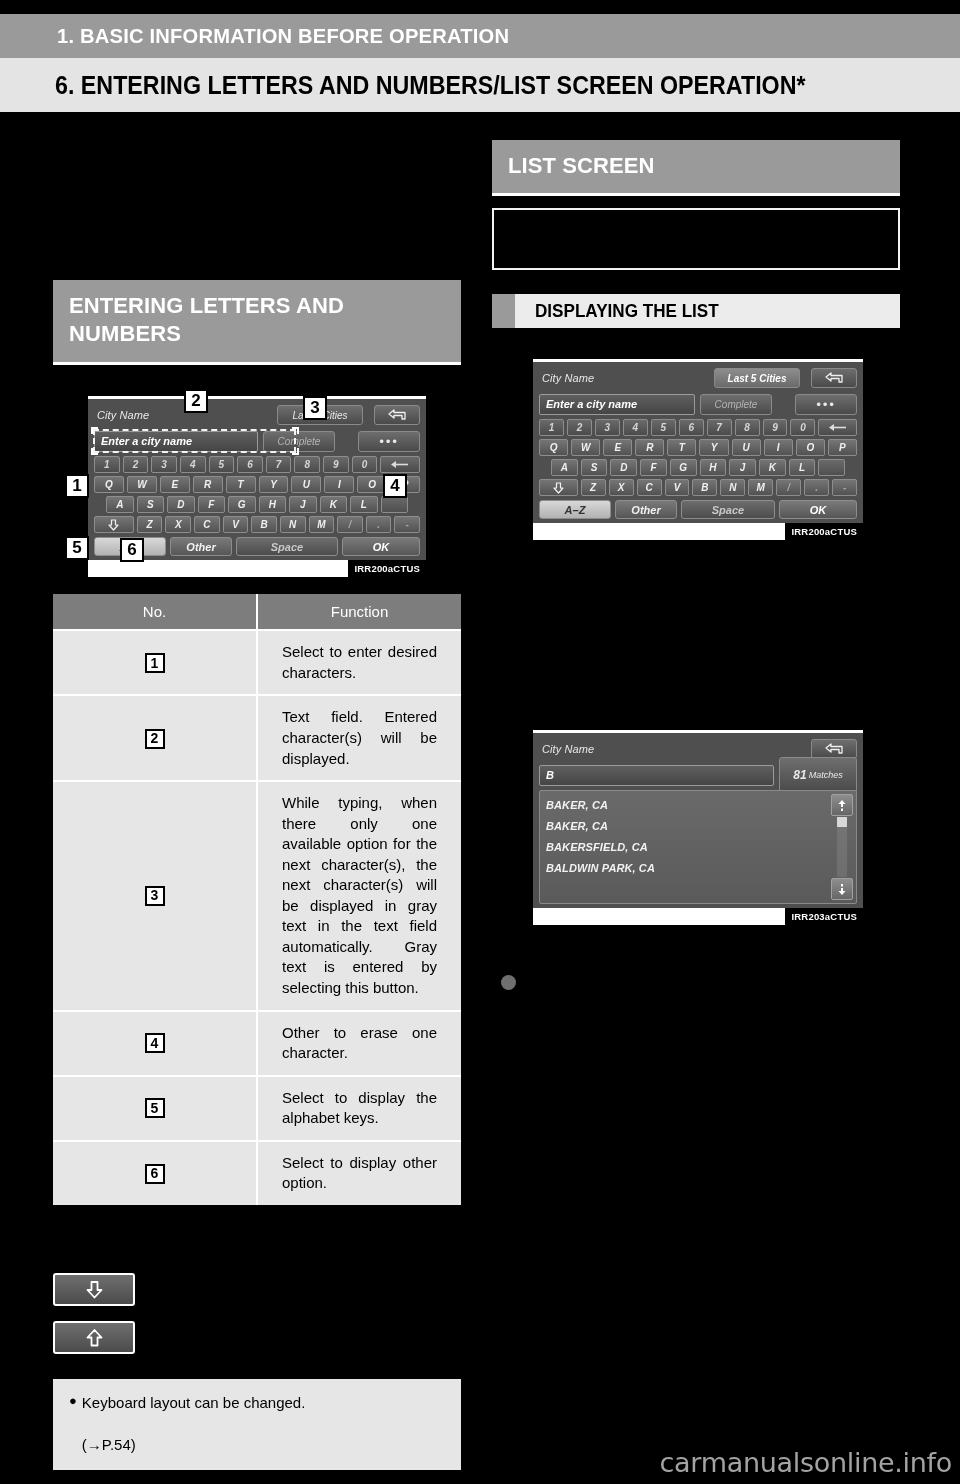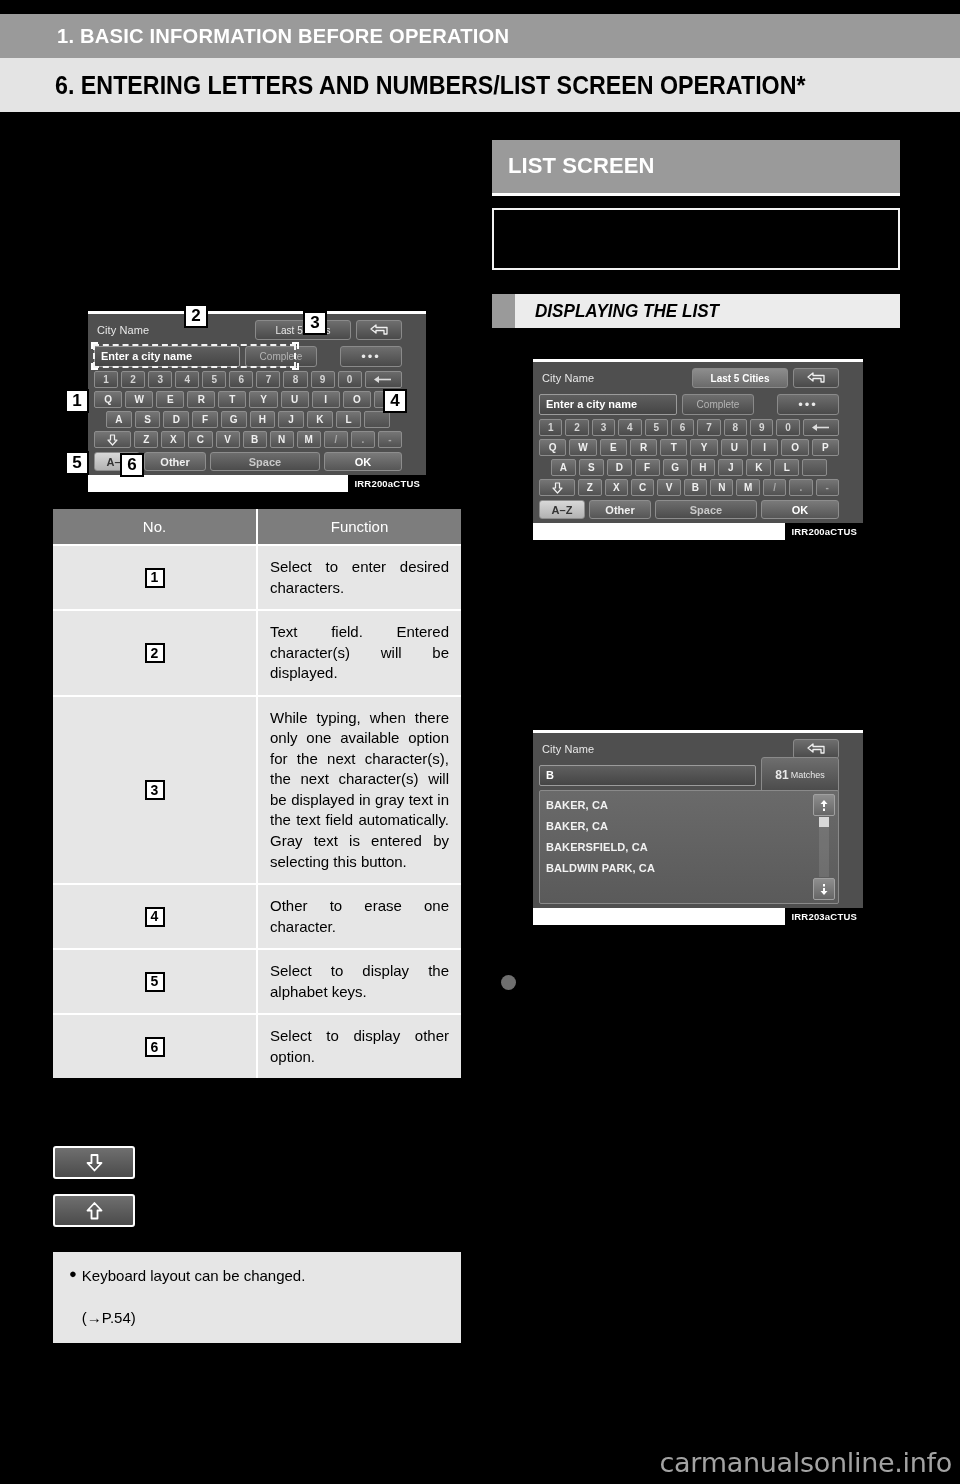--- a/index.html
+++ b/index.html
@@ -96,41 +96,40 @@
   }
   .subhead .tab {
     width: 23px;
     background: #9a9a9a;
   }
   .subhead .body {
     flex: 1;
     background: #ececec;
     display: flex;
     align-items: center;
-    font-style: italic;
   }
   .subhead .body span {
     color: #000;
     font-size: 18px;
     font-weight: bold;
     margin-left: 20px;
     transform: scaleX(0.95);
     transform-origin: left center;
   }
 
   
   .nav-shot {
     position: relative;
     background: #4f4f4f;
     border-top: 3px solid #ffffff;
     box-sizing: border-box;
     font-family: "Liberation Sans", sans-serif;
     user-select: none;
   }
-  .nav-inner { padding: 5px 24px 4px 6px; }
+  .nav-inner { padding: 5px 6px 4px 6px; font-style: italic; }
 
   .nav-titlerow {
     display: flex;
     align-items: center;
     height: 22px;
     margin-bottom: 4px;
   }
   .nav-title {
     color: #e8e8e8;
     font-size: 11px;
@@ -147,21 +146,21 @@
     display: flex;
     align-items: center;
     justify-content: center;
     box-sizing: border-box;
   }
   .btn.lit {
     background: linear-gradient(#8d8d8d,#6b6b6b);
     color: #ffffff;
     font-weight: bold;
   }
-  .btn-last5 { width: 96px; height: 20px; margin-right: 5px; }
+  .btn-last5 { width: 86px; height: 20px; margin-right: 11px; }
   .btn-back  { width: 46px; height: 20px; }
 
   .nav-fieldrow {
     display: flex;
     align-items: center;
     height: 22px;
     margin-bottom: 4px;
   }
   .nav-textfield {
     flex: 1;
@@ -207,21 +206,21 @@
     height: 19px;
     border-radius: 3px;
     display: flex;
     align-items: center;
     justify-content: center;
     font-size: 11px;
     font-weight: bold;
     box-sizing: border-box;
     border: 1px solid #8d8d8d;
   }
-  .bot-az    { width: 46px; background: linear-gradient(#d8d8d8,#b2b2b2); color: #333; }
+  .bot-az    { width: 72px; background: linear-gradient(#d8d8d8,#b2b2b2); color: #333; }
   .bot-other { width: 62px; background: linear-gradient(#7a7a7a,#565656); color: #f0f0f0; }
   .bot-space { flex: 1;     background: linear-gradient(#6d6d6d,#4c4c4c); color: #c9c9c9; }
   .bot-ok    { width: 78px; background: linear-gradient(#7a7a7a,#565656); color: #ffffff; }
 
   .nav-caption {
     background: #ffffff;
     height: 17px;
     display: flex;
     justify-content: flex-end;
     align-items: stretch;
@@ -280,21 +279,21 @@
     font-size: 15px;
     font-weight: normal;
     padding: 9px 0;
     border-right: 2px solid #ffffff;
   }
   .fn-table th:last-child { border-right: none; }
   .fn-table td {
     background: #e6e6e6;
     color: #000000;
     font-size: 15px;
-    padding: 11px 12px;
+    padding: 11px 24px;
     border-top: 2px solid #ffffff;
     border-right: 2px solid #ffffff;
     vertical-align: middle;
     line-height: 1.37;
     text-align: justify;
     text-justify: inter-word;
   }
   .fn-table td:last-child { border-right: none; }
   .fn-table td.no-cell {
     width: 62px;
@@ -468,20 +467,23 @@
   <div class="txt">1. BASIC INFORMATION BEFORE OPERATION</div>
 </div>
 <div class="section-bar">
   <div class="txt">6. ENTERING LETTERS AND NUMBERS/LIST SCREEN OPERATION*</div>
 </div>
 
 <div class="col-left">
 
   <div style="height:140px;"></div>
 
+  <div class="head-block">
+    <span>ENTERING LETTERS AND NUMBERS</span>
+  </div>
 
   <div style="position:relative; margin-top:31px; padding-left:35px;">
     <div class="nav-shot" style="width:338px;">
       <div class="nav-inner">
         <div class="nav-titlerow">
           <div class="nav-title">City Name</div>
           <div class="btn btn-last5">Last 5 Cities</div>
           <div class="btn btn-back">
             <svg width="22" height="12" viewBox="0 0 22 12">
               <path d="M8 1 L3 5 L8 9 L8 6.5 L16 6.5 L16 10 L19 10 L19 3.5 L8 3.5 Z" fill="none" stroke="#f0f0f0" stroke-width="1.3" stroke-linejoin="round"></path>

